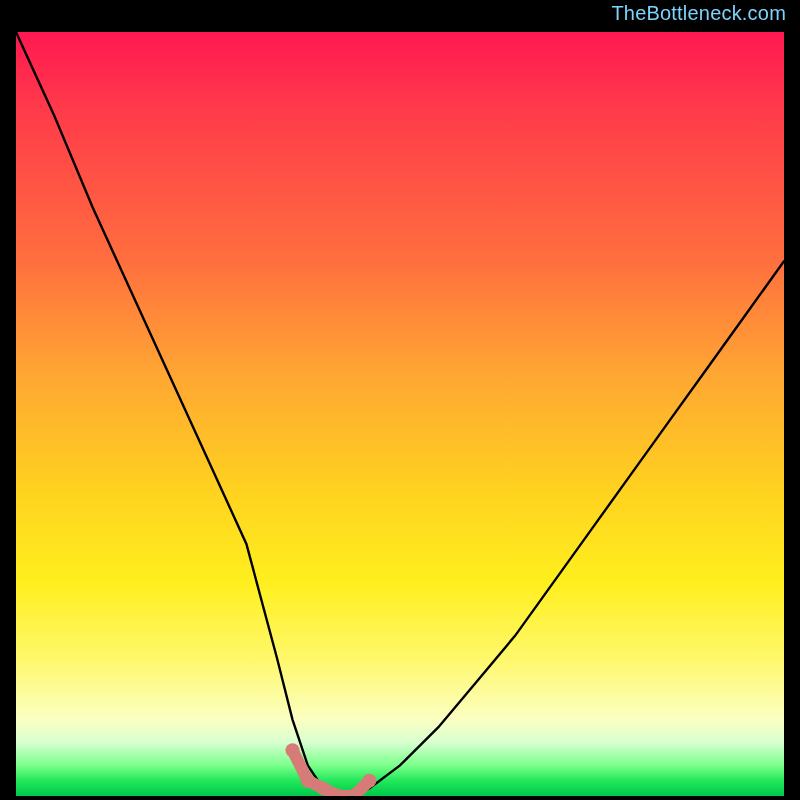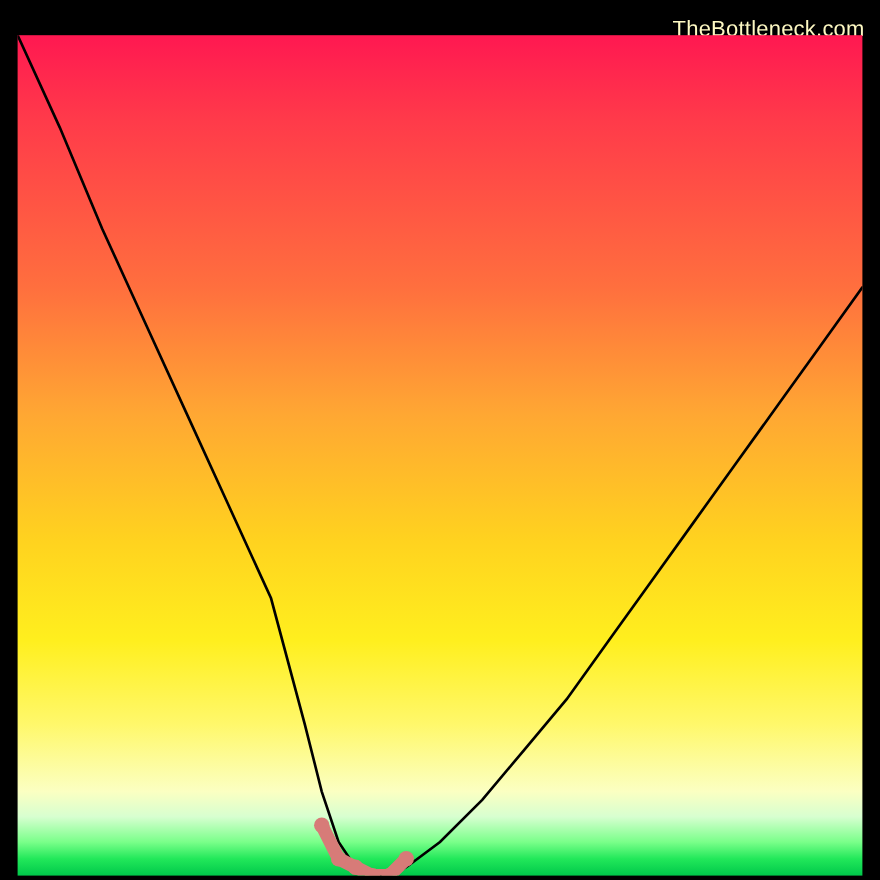--- a/index.html
+++ b/index.html
@@ -36,23 +36,23 @@
       #fff86b 82%,
       #fbffc2 90%,
       #d7ffd0 93%,
       #7aff8a 96%,
       #22e85a 98%,
       #00c84a 100%
     );
   }
   .watermark {
     position: absolute;
-    top: 16px;
+    top: 2px;
     right: 14px;
-    color: #fef9c3;
+    color: #7dd3fc;
     font-size: 20px;
     font-weight: 400;
     letter-spacing: 0.2px;
     user-select: none;
   }
   svg.curve {
     position: absolute;
     top: 0; left: 0;
     width: 768px;
     height: 764px;

